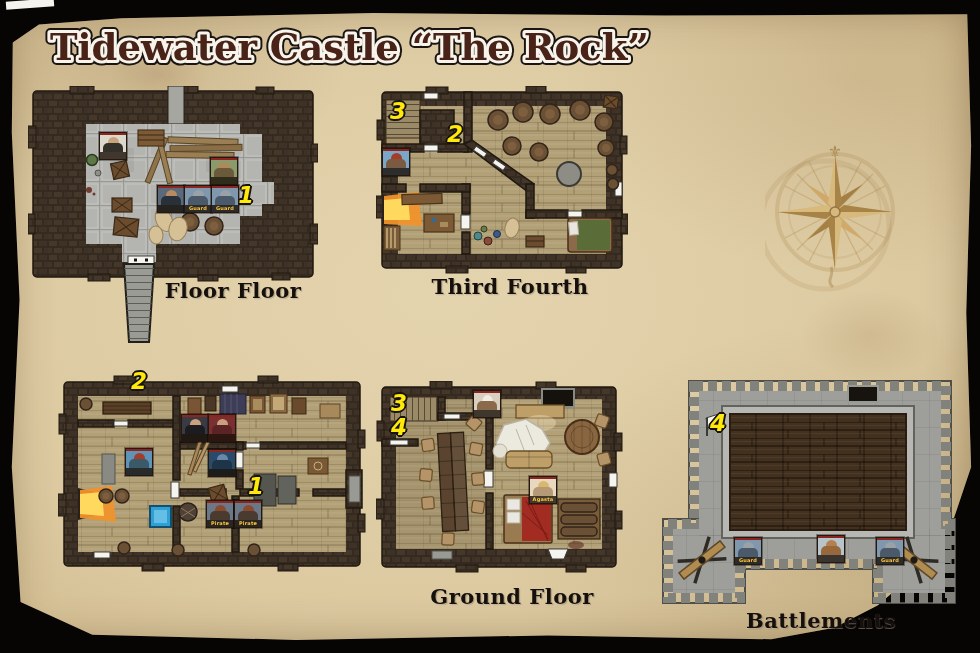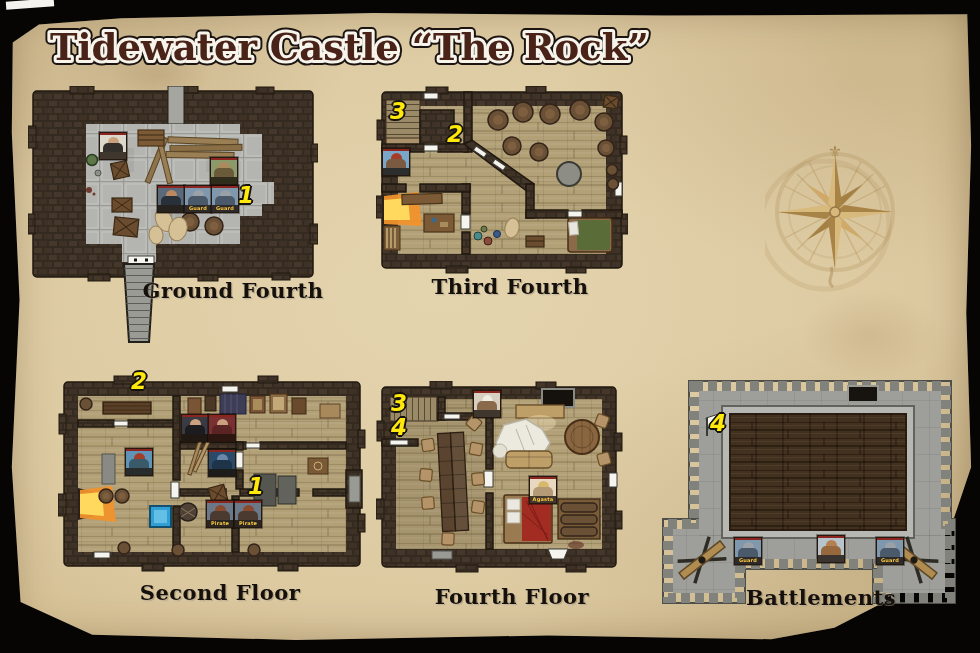--- a/index.html
+++ b/index.html
@@ -560,25 +560,24 @@
           <polygon points="12,67 61,74 70,67" fill="#a07838"></polygon>
         <polygon points="128,67 79,60 70,67" fill="#a07838"></polygon>
           <polygon points="128,67 79,74 70,67" fill="#d8b878"></polygon>
       </g>
       <circle cx="70" cy="67" r="5" fill="#d9b678" stroke="#8a6a34" stroke-width="1.5"></circle>
       <text x="70" y="12" text-anchor="middle" font-size="16" fill="rgba(150,110,50,.75)">⚜</text>
       <path d="M66 122c4 8 -6 14 2 20" stroke="rgba(150,110,50,.4)" stroke-width="3" fill="none"></path>
     </g>
   </svg>
 
-  <div class="floor-label" style="left:233px;top:278px">Ground Fourth</div>
+  <div class="floor-label" style="left:233px;top:278px">Floor Floor</div>
   <div class="floor-label" style="left:510px;top:274px">Third Fourth</div>
-  <div class="floor-label" style="left:220px;top:580px">Second Floor</div>
-  <div class="floor-label" style="left:512px;top:584px">Fourth Floor</div>
-  <div class="floor-label" style="left:821px;top:585px">Battlements</div>
+  <div class="floor-label" style="left:512px;top:584px">Ground Floor</div>
+  <div class="floor-label" style="left:821px;top:608px">Battlements</div>
 
   <div class="badge" style="left:238px;top:184px">1</div>
   <div class="badge" style="left:390px;top:100px">3</div>
   <div class="badge" style="left:447px;top:123px">2</div>
   <div class="badge" style="left:131px;top:370px">2</div>
   <div class="badge" style="left:248px;top:475px">1</div>
   <div class="badge" style="left:391px;top:392px">3</div>
   <div class="badge" style="left:391px;top:416px">4</div>
   <div class="badge" style="left:710px;top:412px">4</div>
 

